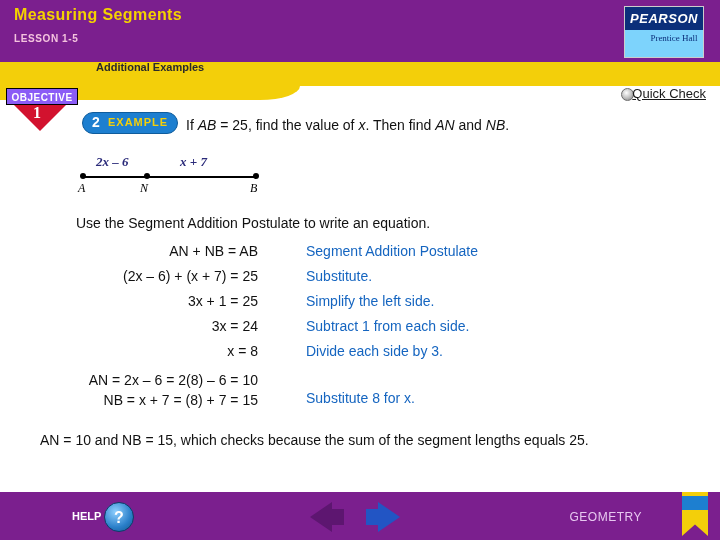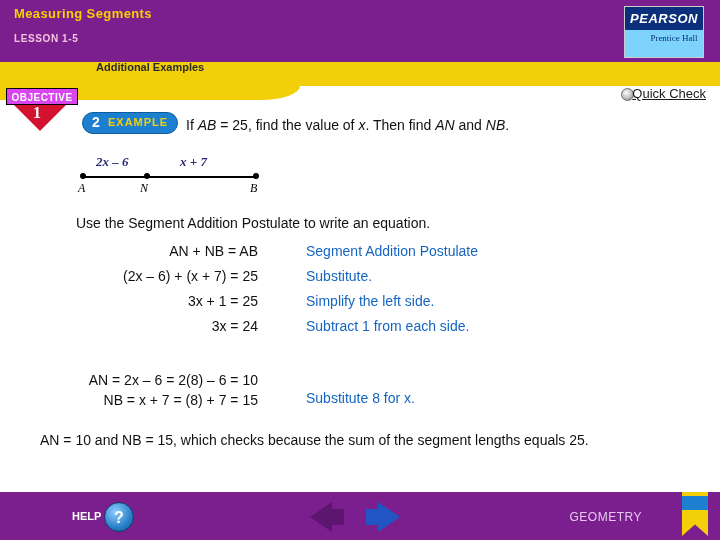--- a/index.html
+++ b/index.html
@@ -12,21 +12,21 @@
     position: relative;
   }
 
   
   .header {
     position: absolute; left:0; top:0; width:720px; height:62px;
     background: #7b1f8e;
   }
   .header-title {
     position: absolute; left: 14px; top: 6px;
-    color: #f4d200; font-size: 13px; font-weight: bold;
+    color: #f4d200; font-size: 16px; font-weight: bold;
     letter-spacing: 0.4px;
   }
   .header-lesson {
     position: absolute; left: 14px; top: 33px;
     color: #f4c3de; font-size: 10px; font-weight: bold;
     letter-spacing: 0.6px;
     text-align: right;
   }
   .pearson-box {
     position: absolute; right: 16px; top: 6px;
@@ -59,21 +59,21 @@
   
   .yellow-curve {
     position:absolute; left:0; top:86px; width:300px; height:14px;
     background:#f3cf0a;
     border-bottom-right-radius: 40px 14px;
   }
 
   
   .objective {
     position:absolute; left:6px; top:88px; width:72px; height:17px;
-    background:#d946ef; color:#ffffff; font-size:10px; font-weight:bold;
+    background:#8b5cf6; color:#ffffff; font-size:10px; font-weight:bold;
     letter-spacing:0.5px; text-align:center; line-height:17px;
     border:1px solid #000;
   }
   .obj-triangle {
     position:absolute; left:14px; top:105px;
     width:0;height:0;
     border-left: 26px solid transparent;
     border-right: 26px solid transparent;
     border-top: 26px solid #d2122e;
   }
@@ -262,20 +262,24 @@
     <div class="right-col">Substitute.</div>
   </div>
   <div class="row">
     <div class="left-col">3x + 1 = 25</div>
     <div class="right-col">Simplify the left side.</div>
   </div>
   <div class="row">
     <div class="left-col">3x = 24</div>
     <div class="right-col">Subtract 1 from each side.</div>
   </div>
+  <div class="row">
+    <div class="left-col">x = 8</div>
+    <div class="right-col">Divide each side by 3.</div>
+  </div>
 </div>
 
 <div class="sub-block">
   <div class="sub-left" style="top:0;">AN = 2x – 6 = 2(8) – 6 = 10</div>
   <div class="sub-left" style="top:20px;">NB = x + 7 = (8) + 7 = 15</div>
   <div class="sub-right" style="top:18px;">Substitute 8 for x.</div>
 </div>
 
 <div class="conclusion">AN = 10 and NB = 15, which checks because the sum of the segment lengths equals 25.</div>
 

